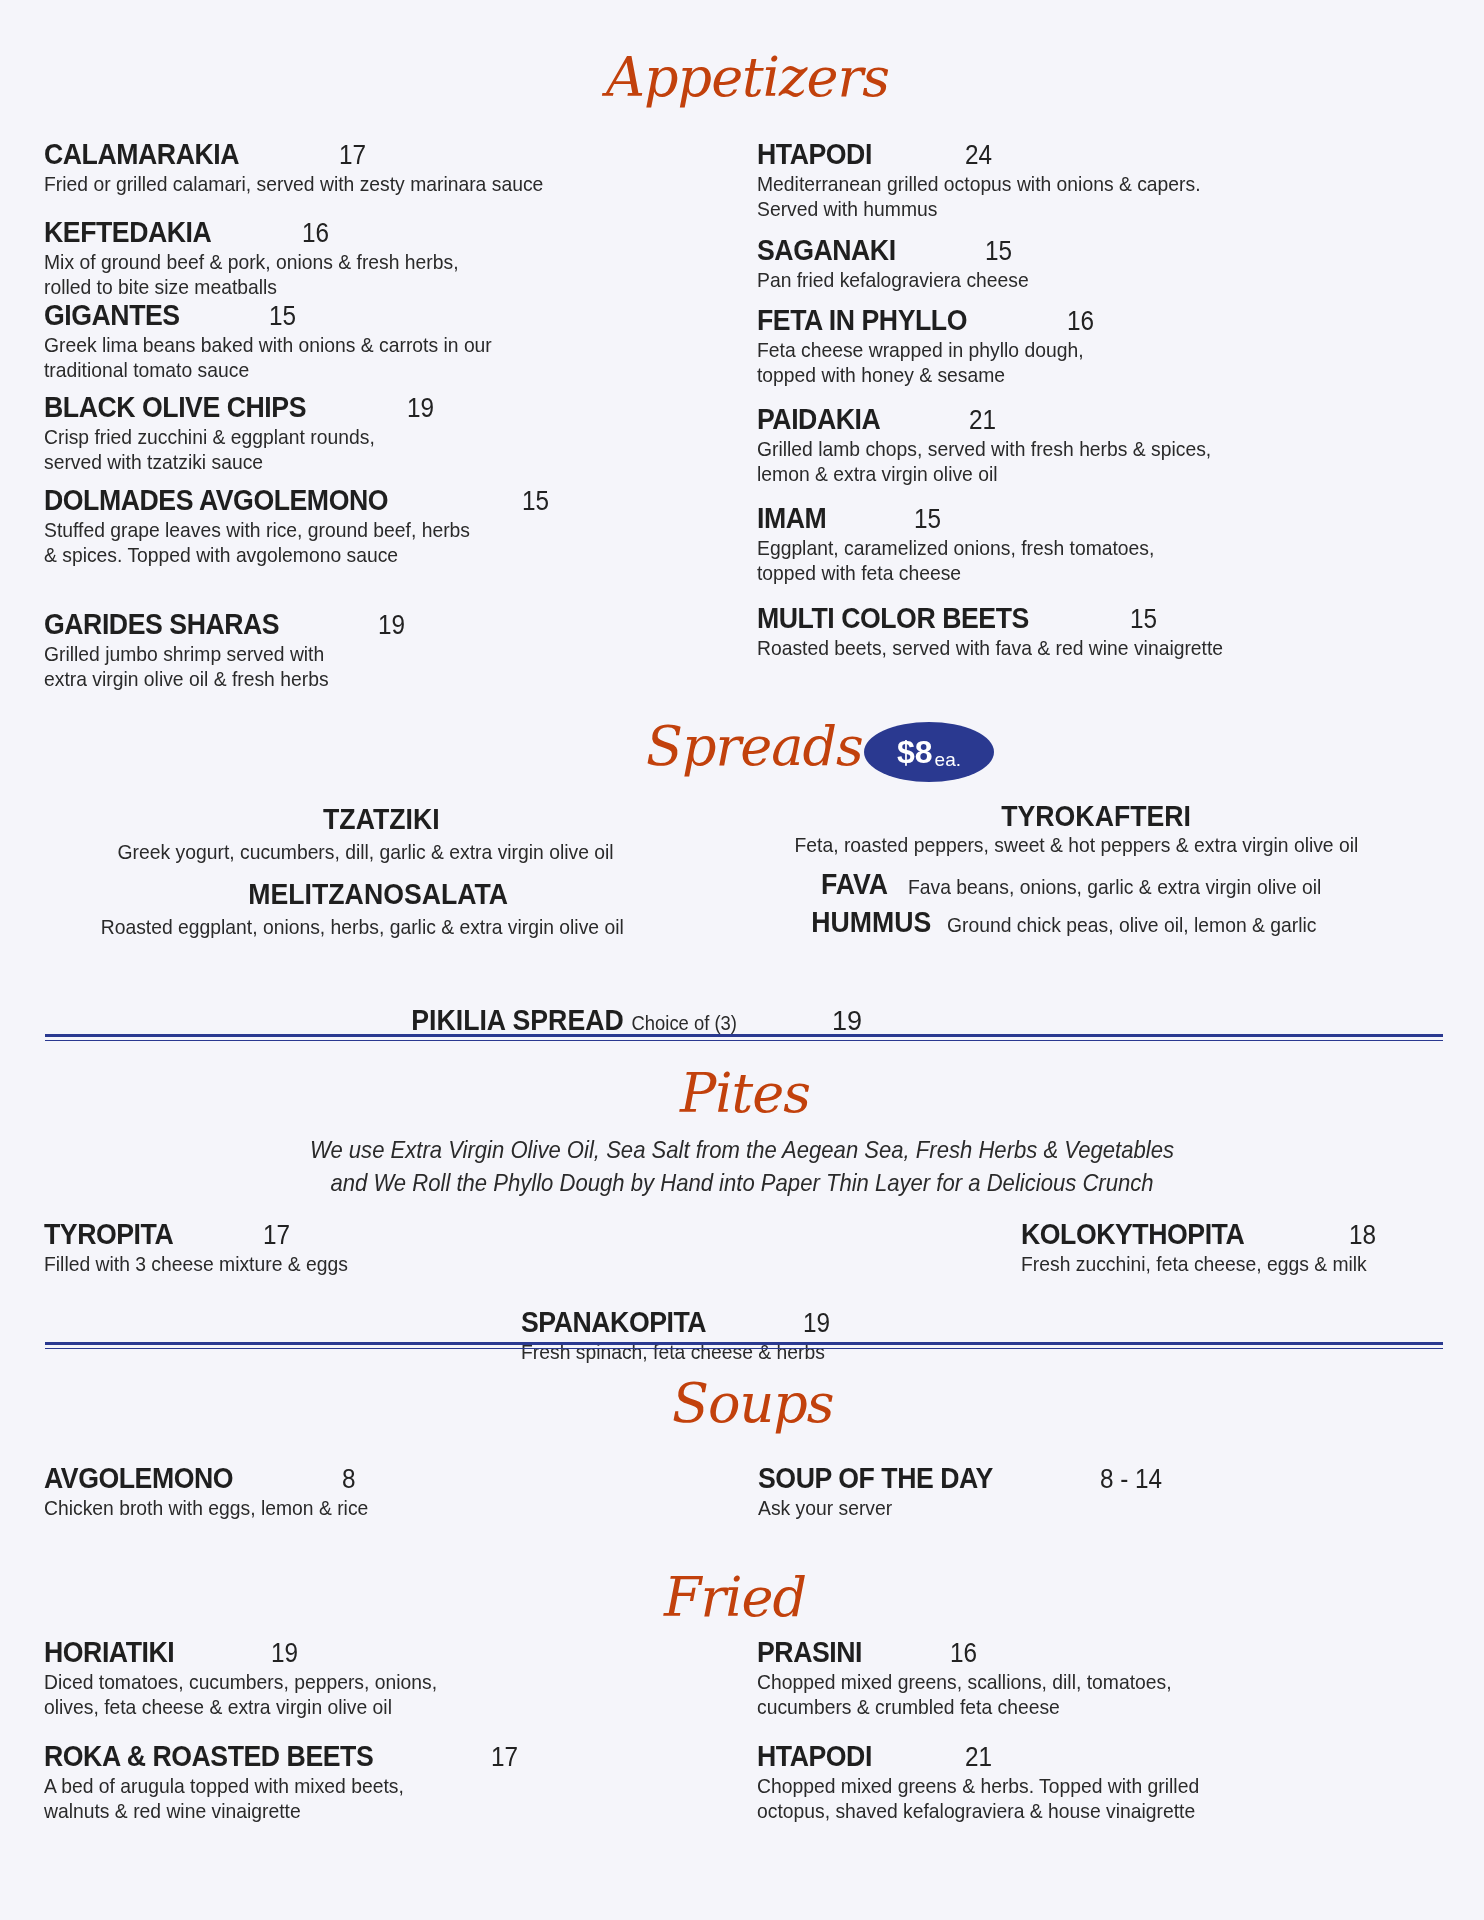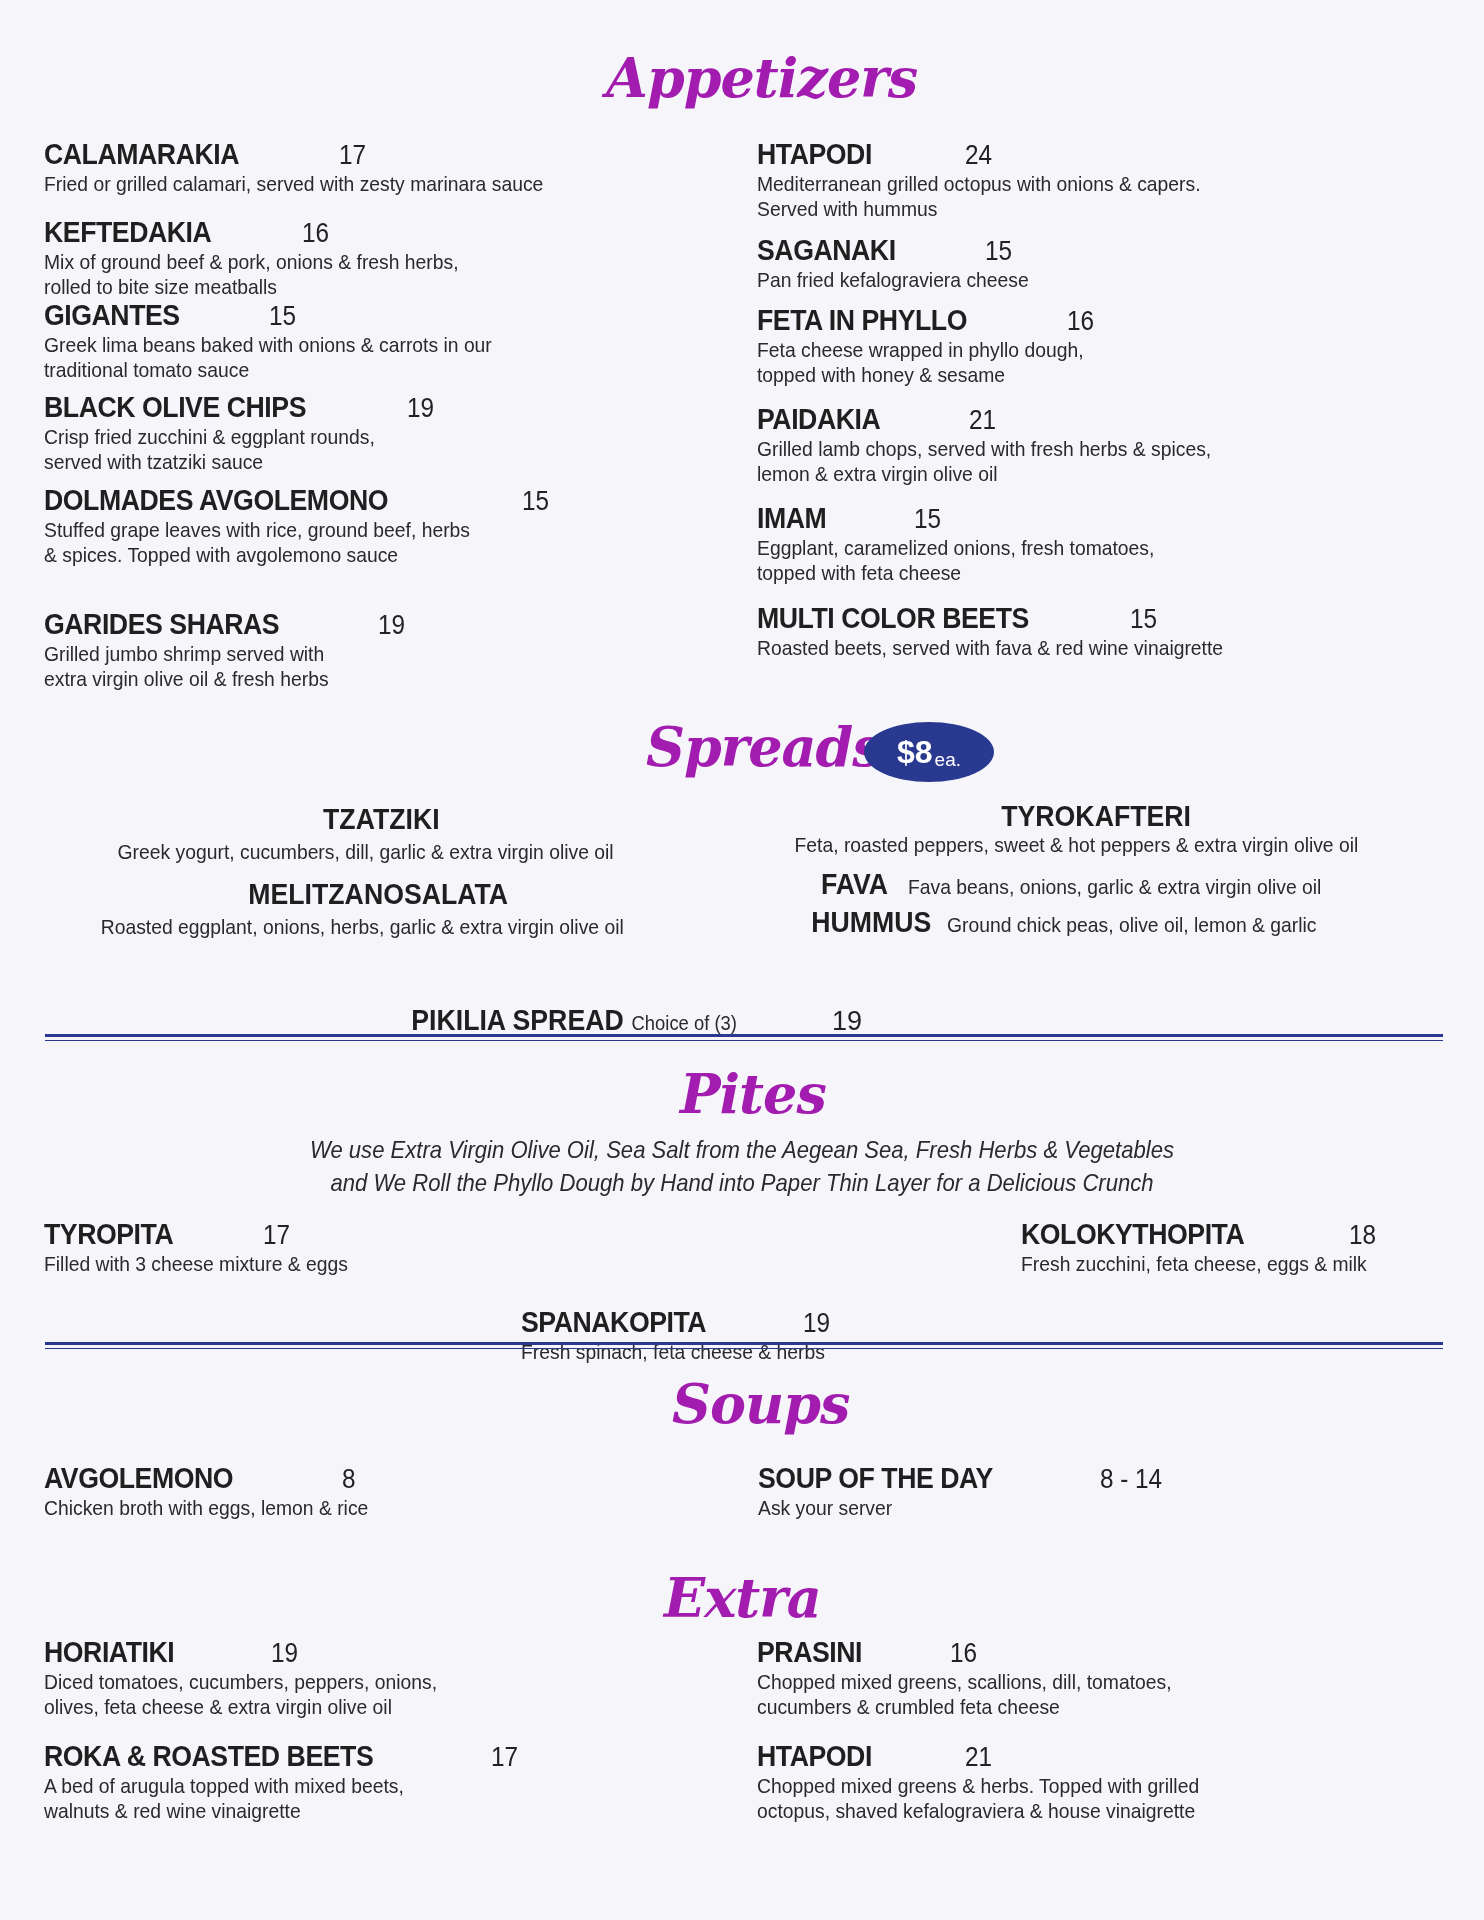--- a/index.html
+++ b/index.html
@@ -8,22 +8,22 @@
     background: #f5f5fa;
     position: relative;
     overflow: hidden;
     color: #222;
     font-family: "Liberation Sans", sans-serif;
   }
   .script {
     position: absolute;
     font-family: "DejaVu Serif", serif;
     font-style: italic;
-    font-weight: bold;
-    color: #a21caf;
+    font-weight: normal;
+    color: #c2410c;
     letter-spacing: -1px;
     white-space: nowrap;
   }
   .item { position: absolute; white-space: nowrap; }
   .item .name {
     font-family: "Liberation Sans", sans-serif;
     font-weight: bold;
     font-size: 29px;
     letter-spacing: -0.5px;
     color: #1f1f1f;
@@ -207,21 +207,21 @@
   <div class="name">AVGOLEMONO</div>
   <span class="price" style="left:298px;">8</span>
   <div class="desc">Chicken broth with eggs, lemon &amp; rice</div>
 </div>
 <div class="item" style="left:758px;top:1462px;">
   <div class="name">SOUP OF THE DAY</div>
   <span class="price" style="left:342px;">8 - 14</span>
   <div class="desc">Ask your server</div>
 </div>
 
-<div class="script" style="left:664px;top:1566px;font-size:54px;">Extra</div>
+<div class="script" style="left:664px;top:1566px;font-size:54px;">Fried</div>
 
 <div class="item" style="left:44px;top:1636px;">
   <div class="name">HORIATIKI</div>
   <span class="price" style="left:227px;">19</span>
   <div class="desc">Diced tomatoes, cucumbers, peppers, onions,
 olives, feta cheese &amp; extra virgin olive oil</div>
 </div>
 <div class="item" style="left:44px;top:1740px;">
   <div class="name">ROKA &amp; ROASTED BEETS</div>
   <span class="price" style="left:447px;">17</span>

